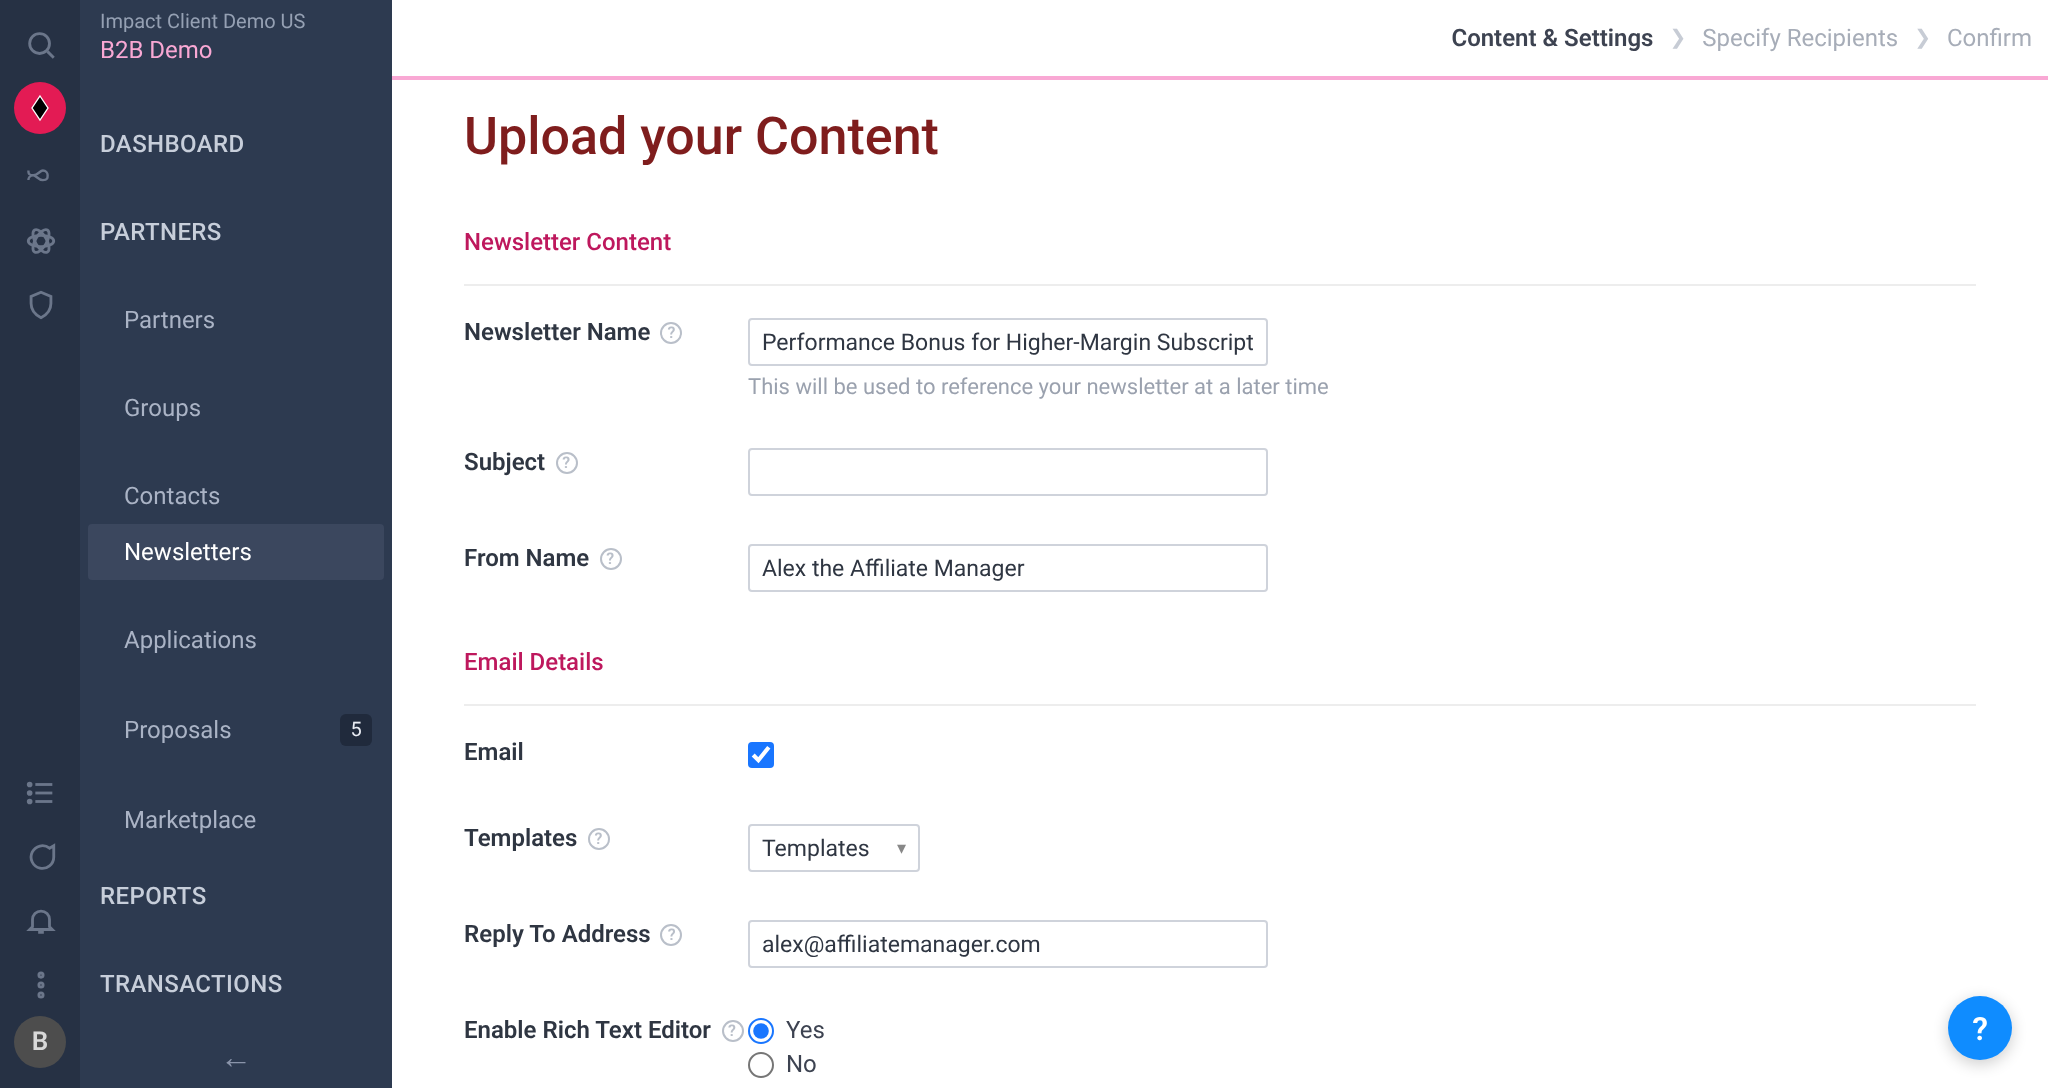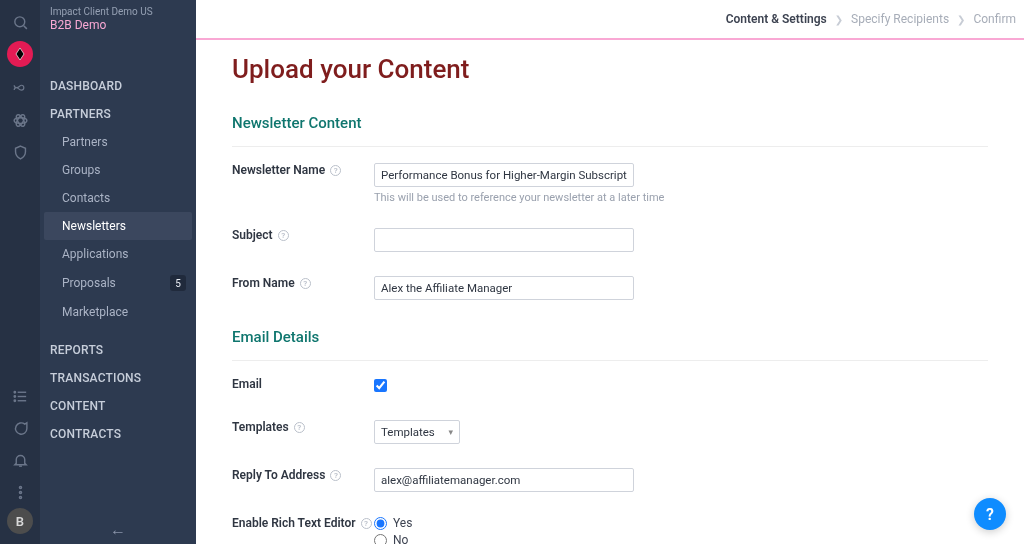--- a/index.html
+++ b/index.html
@@ -30,29 +30,29 @@
   width: 26px; height: 26px; border-radius: 50%; background: #4d4d4d;
   color: #d8d8d8; font-size: 13px; font-weight: 600;
   display: flex; align-items: center; justify-content: center;
   margin-bottom: 10px;
 }
 
 
 .sidebar {
   width: 156px; background: #2d3a50;
   color: #bfc7d5; font-size: 12px;
-  display: flex; flex-direction: column; gap: 30px;
+  display: flex; flex-direction: column;
 }
 .brand { padding: 6px 10px 10px; }
 .brand .brand-sub { font-size: 10px; color: #95a0b3; }
 .brand .brand-main { font-size: 12px; color: #f9a8d4; margin-top: 1px; }
 .nav { flex: 1; overflow: hidden; }
 .nav-item, .nav-sub {
   padding: 7px 10px; cursor: pointer; color: #c7ceda;
-  display: flex; align-items: center; justify-content: space-between;
+  display: flex; align-items: center; justify-content: space-between; margin-top: 16px;
 }
 .nav-item { font-weight: 500; letter-spacing: .2px; }
 .nav-sub { padding-left: 22px; color: #aab3c5; }
 .nav-sub.active { background: #3b475e; color: #fff; border-radius: 2px; margin: 0 4px; padding-left: 18px; }
 .badge {
   background: #202a3c; color: #e8ecf3;
   font-size: 10px; width: 16px; height: 16px; border-radius: 3px;
   display: flex; align-items: center; justify-content: center;
 }
 .collapse {
@@ -66,21 +66,21 @@
   height: 40px; border-bottom: 2px solid #f9a8d4;
   display: flex; align-items: center; justify-content: flex-end;
   font-size: 12px; color: #a7adb8; padding-left: 20px;
 }
 .stepper .step { margin: 0 8px; }
 .stepper .step.active { color: #3d4351; font-weight: 600; }
 .stepper .sep { color: #c7ccd5; font-size: 10px; }
 
 .content { flex: 1; overflow-y: auto; padding: 14px 36px 40px; }
 h1 { font-size: 26px; font-weight: 500; color: #7f1d1d; margin-bottom: 30px; }
-.section-title { font-size: 15px; color: #0f766e; font-weight: 500; margin: 10px 0 14px; }
+.section-title { font-size: 12px; color: #be185d; font-weight: 500; margin: 10px 0 14px; }
 hr.sect { border: none; border-top: 1px solid #ededed; margin-bottom: 10px; }
 
 .row { display: flex; align-items: flex-start; padding: 6px 0 18px; }
 .row .lbl { width: 142px; font-size: 12px; font-weight: 600; color: #2f3642; display: flex; align-items: center; }
 .row .lbl .help {
   margin-left: 5px; width: 11px; height: 11px; border-radius: 50%;
   border: 1px solid #b9bfc9; color: #b9bfc9; font-size: 8px; line-height: 9px; text-align: center;
 }
 .row .ctrl { flex: 1; }
 .text-input, .select {

